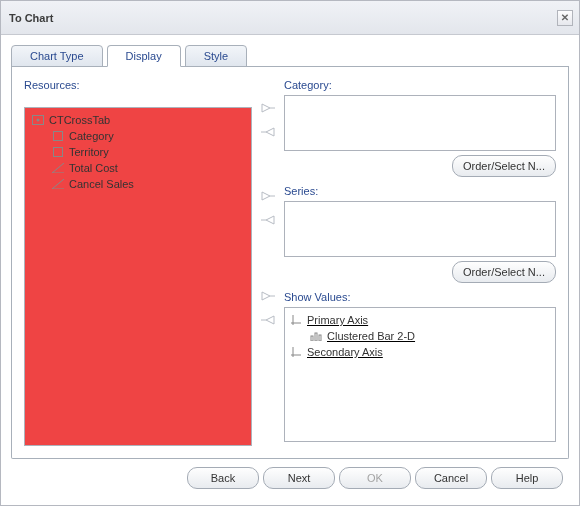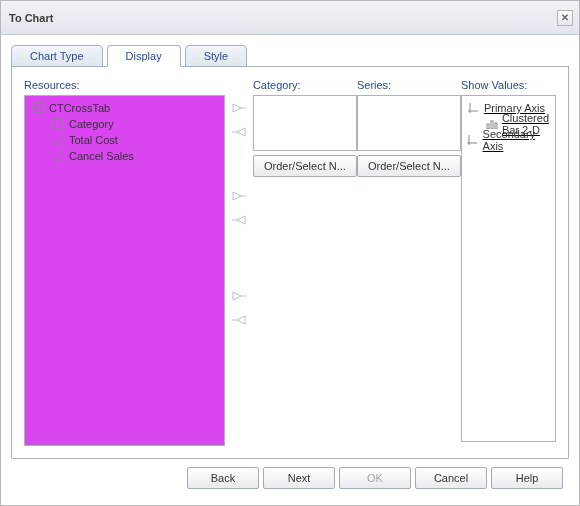--- a/index.html
+++ b/index.html
@@ -86,29 +86,30 @@
     border-top: none;
     border-radius: 0 0 2px 2px;
     padding: 12px 12px 12px 12px;
     display: flex;
     margin-bottom: 8px;
   }
   .left-col {
     width: 228px;
     display: flex;
     flex-direction: column;
+    gap: 12px;
   }
   .section-label {
     color: #2a4a90;
     margin-bottom: 4px;
   }
   .listbox {
     flex: 1;
     border: 1px solid #adb2bb;
-    background: #d946ef;
+    background: #ef4444;
     padding: 4px;
     overflow: auto;
   }
   .tree-root {
     display: flex;
     flex-direction: column;
   }
   .tree-item {
     display: flex;
     align-items: center;
@@ -145,21 +146,21 @@
     width: 20px;
     height: 16px;
     display: flex;
     align-items: center;
     justify-content: center;
     cursor: pointer;
   }
   .right-col {
     flex: 1;
     display: flex;
-    flex-direction: row;
+    flex-direction: column;
     justify-content: flex-end;
   }
   .right-block { display: flex; flex-direction: column; }
   .fieldbox {
     border: 1px solid #adb2bb;
     background: #fff;
     margin-bottom: 4px;
     text-decoration: underline;
   }
   .fb-sm { height: 56px; }
@@ -169,21 +170,21 @@
     justify-content: flex-end;
     margin-bottom: 8px;
   }
   .btn {
     height: 22px;
     min-width: 72px;
     padding: 0 10px;
     border: 1px solid #a4abb5;
     background: linear-gradient(#fefefe,#e8ebef);
     color: #333;
-    border-radius: 2px;
+    border-radius: 10px;
     cursor: pointer;
     display: inline-flex;
     align-items: center;
     justify-content: center;
   }
   .btn.disabled {
     color: #a4a4a4;
     cursor: default;
   }
   .btn.wide { min-width: 104px; }
@@ -243,20 +244,28 @@
             <div class="tree-item tree-child">
               <span class="ico">
                 <svg width="10" height="10">
                     <rect x="0.5" y="0.5" width="9" height="9" fill="none" stroke="#888"></rect>
                   </svg>
               </span>
               <span>Category</span>
             </div>
             <div class="tree-item tree-child">
               <span class="ico">
+                <svg width="10" height="10">
+                    <rect x="0.5" y="0.5" width="9" height="9" fill="none" stroke="#888"></rect>
+                  </svg>
+              </span>
+              <span>Territory</span>
+            </div>
+            <div class="tree-item tree-child">
+              <span class="ico">
                 <svg width="12" height="10">
                     <polyline points="0,10 12,0" fill="none" stroke="#888"></polyline>
                     <polyline points="0,10 12,10" fill="none" stroke="#888"></polyline>
                   </svg>
               </span>
               <span>Total Cost</span>
             </div>
             <div class="tree-item tree-child">
               <span class="ico">
                 <svg width="12" height="10">

